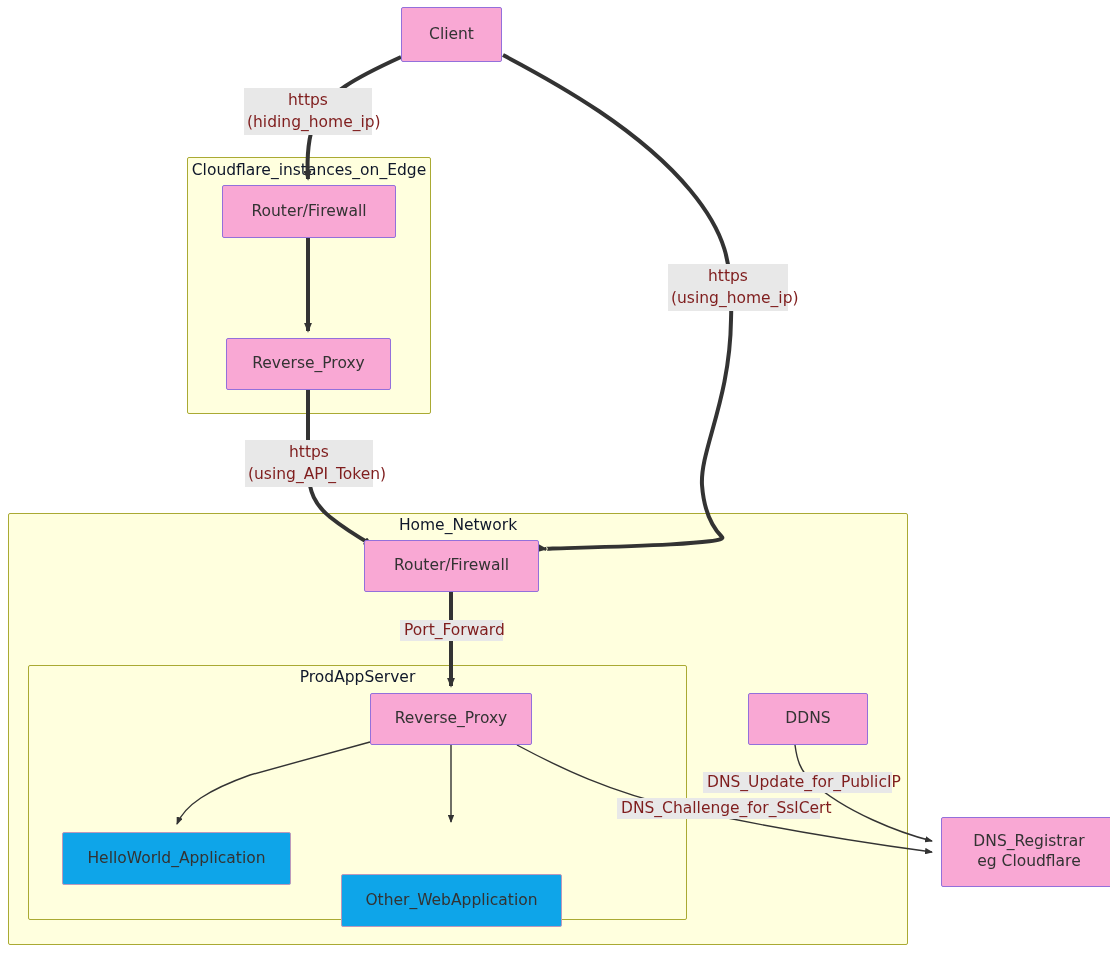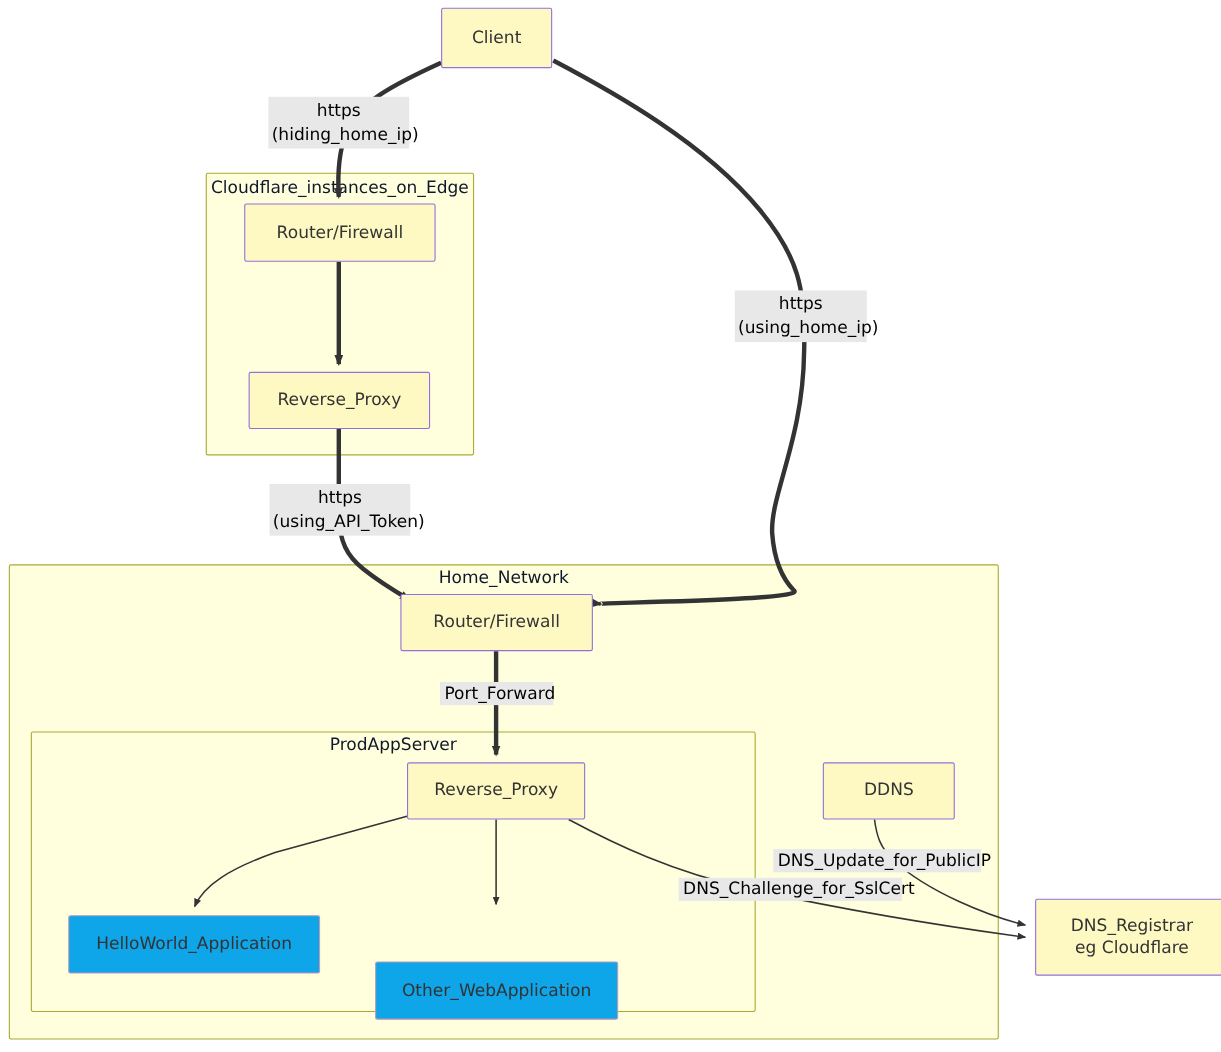--- a/index.html
+++ b/index.html
@@ -46,31 +46,31 @@
     align-items: center;
     justify-content: center;
     border-radius: 2px;
     font-size: 15.5px;
     line-height: 1.28;
     text-align: center;
     color: #333333;
     white-space: nowrap;
   }
   .node.default {
-    background: #fef9c3;
+    background: #f9a8d4;
     border: 1.4px solid #9370DB;
   }
   .node.app {
     background: #0ea5e9;
     border: 1.4px solid #BB99BB;
   }
   .edge-label {
     position: absolute;
     background: #e8e8e8;
-    color: #000000;
+    color: #7f1d1d;
     font-size: 15.5px;
     line-height: 1.45;
     text-align: center;
     white-space: nowrap;
     padding: 1px 3px;
   }
   .edge-label.single {
     line-height: 1.2;
     padding: 1px 4px;
   }

